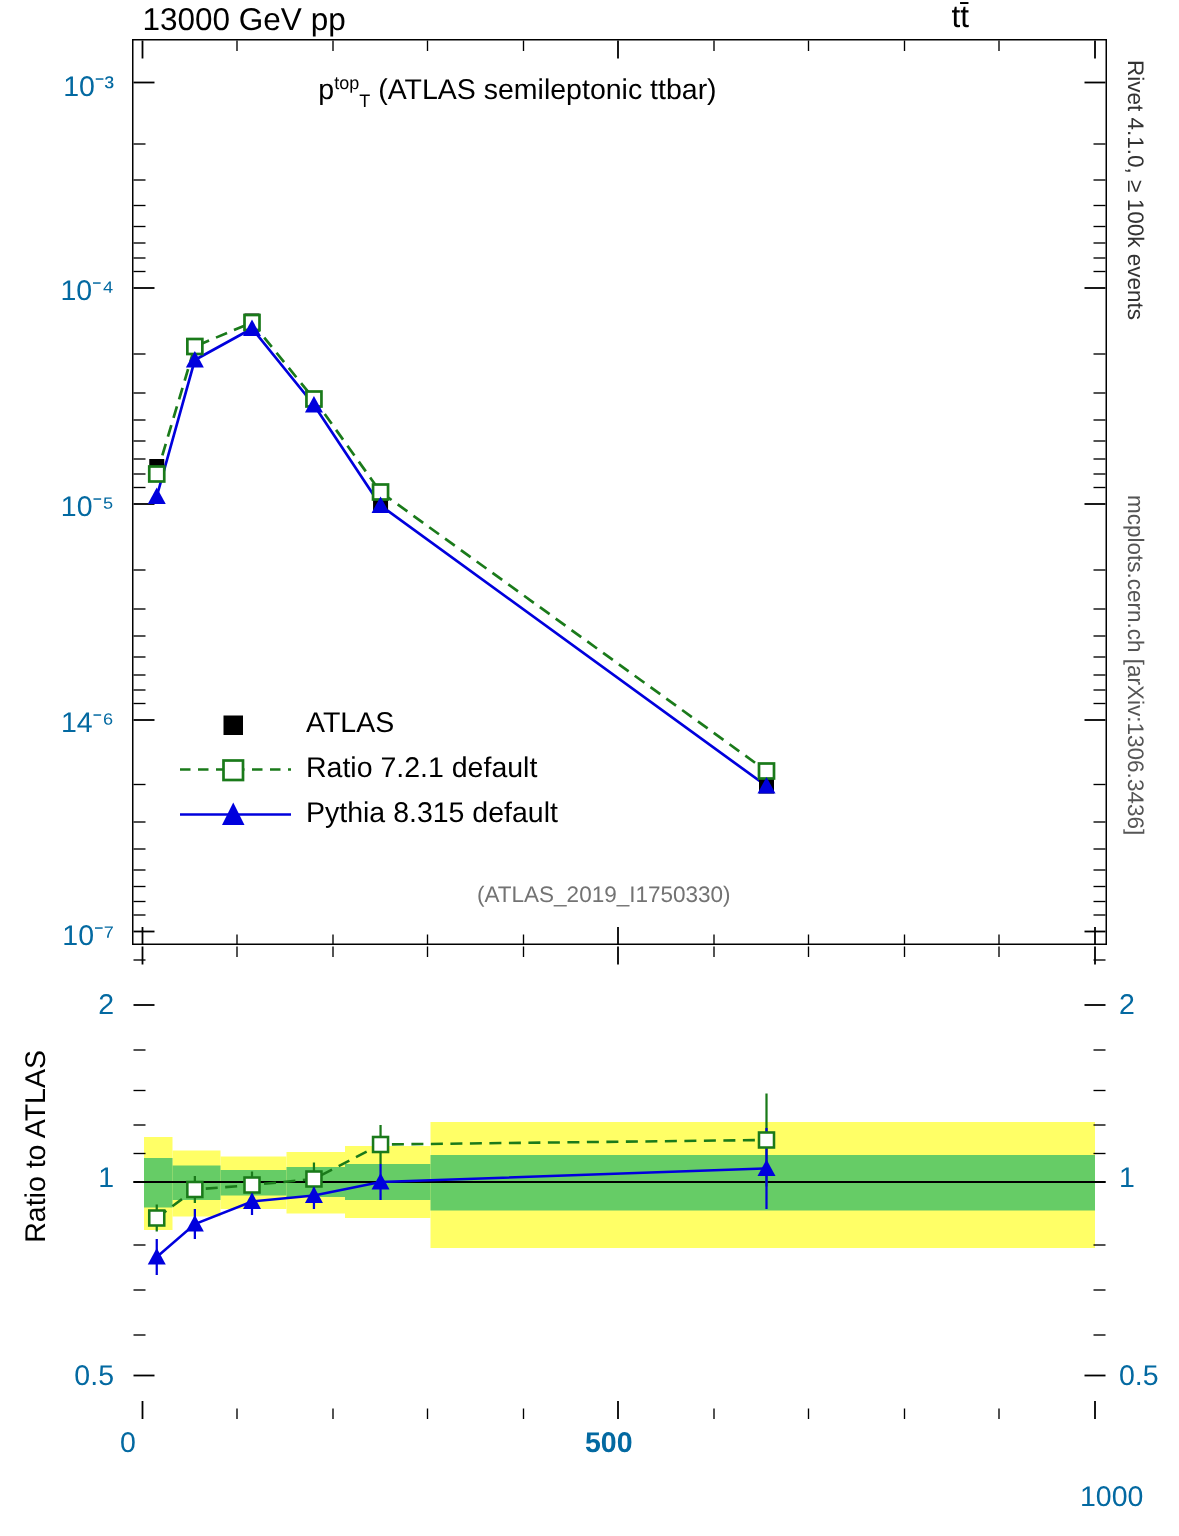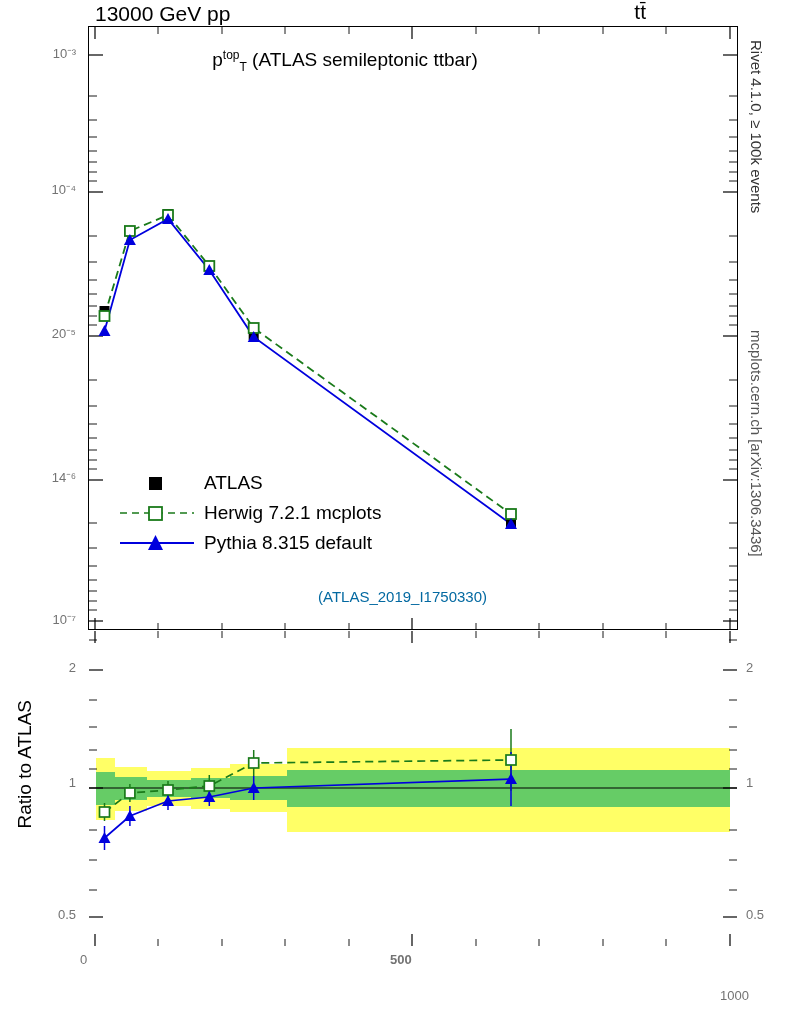--- a/index.html
+++ b/index.html
@@ -8,35 +8,35 @@
     background:#ffffff;
     font-family:"Liberation Sans", sans-serif;
     color:#000;
     overflow:hidden;
   }
   #root{position:relative;width:690px;height:1024px;}
 
   .plotarea{position:absolute;box-sizing:border-box;border:1px solid #000;background:#fff;}
   
   #main{left:88px;top:26px;width:650px;height:604px;}
-  .ticklabel{position:absolute;font-size:13px;color:#737373;white-space:nowrap;}
+  .ticklabel{position:absolute;font-size:19px;color:#0369a1;white-space:nowrap;}
   .ticklabel.right{text-align:right;}
 
   .hdrleft{position:absolute;left:95px;top:2px;font-size:21px;}
   .hdrright{position:absolute;right:44px;top:0px;font-size:21px;text-align:right;}
 
   .title{position:absolute;left:0;right:0;top:48px;text-align:center;font-size:19px;}
   .title .sup{font-size:12px;vertical-align:super;}
   .title .sub{font-size:12px;vertical-align:sub;}
 
   .sidetext{position:absolute;font-size:15px;color:#555;
     writing-mode:vertical-rl; text-orientation:mixed; white-space:nowrap;}
   .sidetext.black{color:#333;}
 
-  .watermark{position:absolute;font-size:15px;color:#0369a1;}
+  .watermark{position:absolute;font-size:15px;color:#737373;}
 
   #ylabel-ratio{position:absolute;left:14px;top:700px;font-size:19px;
     writing-mode:vertical-rl;transform:rotate(180deg);white-space:nowrap;}
 
   .legend{position:absolute;font-size:19px;}
   .legend .row{position:relative;height:30px;}
   .legend .lbl{position:absolute;left:86px;top:2px;white-space:nowrap;}
   .legend .mk{position:absolute;left:0;top:0;width:78px;height:26px;}
 
   svg{position:absolute;left:0;top:0;overflow:visible;}
@@ -50,21 +50,21 @@
   <div class="hdrright">tt̄</div>
 
   <div class="plotarea" id="main"></div>
 
   <div class="title">
     <span>p</span><span class="sup">top</span><span class="sub">T</span><span> (ATLAS semileptonic ttbar)</span>
   </div>
 
   <div class="ticklabel right" style="left:18px;top:44px;width:58px;">10⁻³</div>
   <div class="ticklabel right" style="left:18px;top:180px;width:58px;">10⁻⁴</div>
-  <div class="ticklabel right" style="left:18px;top:324px;width:58px;">20⁻⁵</div>
+  <div class="ticklabel right" style="left:18px;top:324px;width:58px;">10⁻⁵</div>
   <div class="ticklabel right" style="left:18px;top:468px;width:58px;">14⁻⁶</div>
   <div class="ticklabel right" style="left:18px;top:610px;width:58px;">10⁻⁷</div>
 
   <div class="ticklabel right" style="left:44px;top:660px;width:32px;">2</div>
   <div class="ticklabel right" style="left:44px;top:775px;width:32px;">1</div>
   <div class="ticklabel right" style="left:32px;top:907px;width:44px;">0.5</div>
 
   <div class="ticklabel" style="left:746px;top:660px;">2</div>
   <div class="ticklabel" style="left:746px;top:775px;">1</div>
   <div class="ticklabel" style="left:746px;top:907px;">0.5</div>
@@ -89,21 +89,21 @@
       </span>
       <span class="lbl">ATLAS</span>
     </div>
     <div class="row">
       <span class="mk">
         <svg width="78" height="26">
           <line x1="2" y1="13" x2="76" y2="13" stroke="#1a7a1a" stroke-width="1.6" stroke-dasharray="7,5"></line>
           <rect x="31" y="7" width="13" height="13" fill="#fff" stroke="#1a7a1a" stroke-width="1.8"></rect>
         </svg>
       </span>
-      <span class="lbl">Herwig 7.2.1 mcplots</span>
+      <span class="lbl">Ratio 7.2.1 default</span>
     </div>
     <div class="row">
       <span class="mk">
         <svg width="78" height="26">
           <line x1="2" y1="13" x2="76" y2="13" stroke="#0000dd" stroke-width="1.8"></line>
           <polygon points="37.5,5 45,20 30,20" fill="#0000dd"></polygon>
         </svg>
       </span>
       <span class="lbl">Pythia 8.315 default</span>
     </div>

